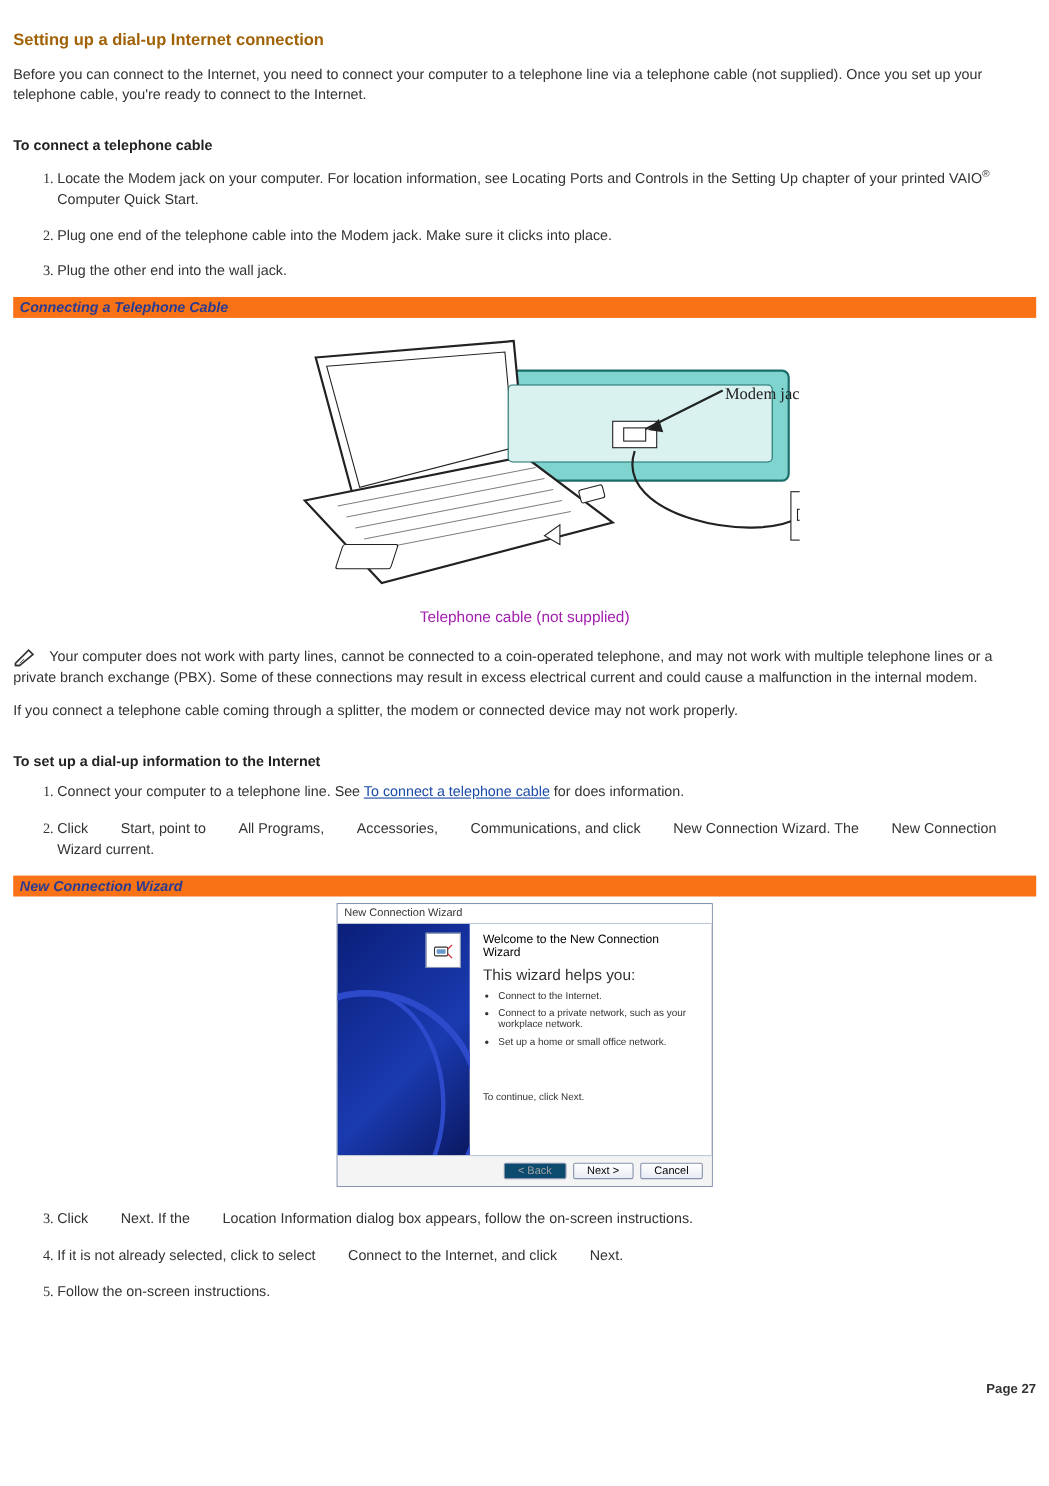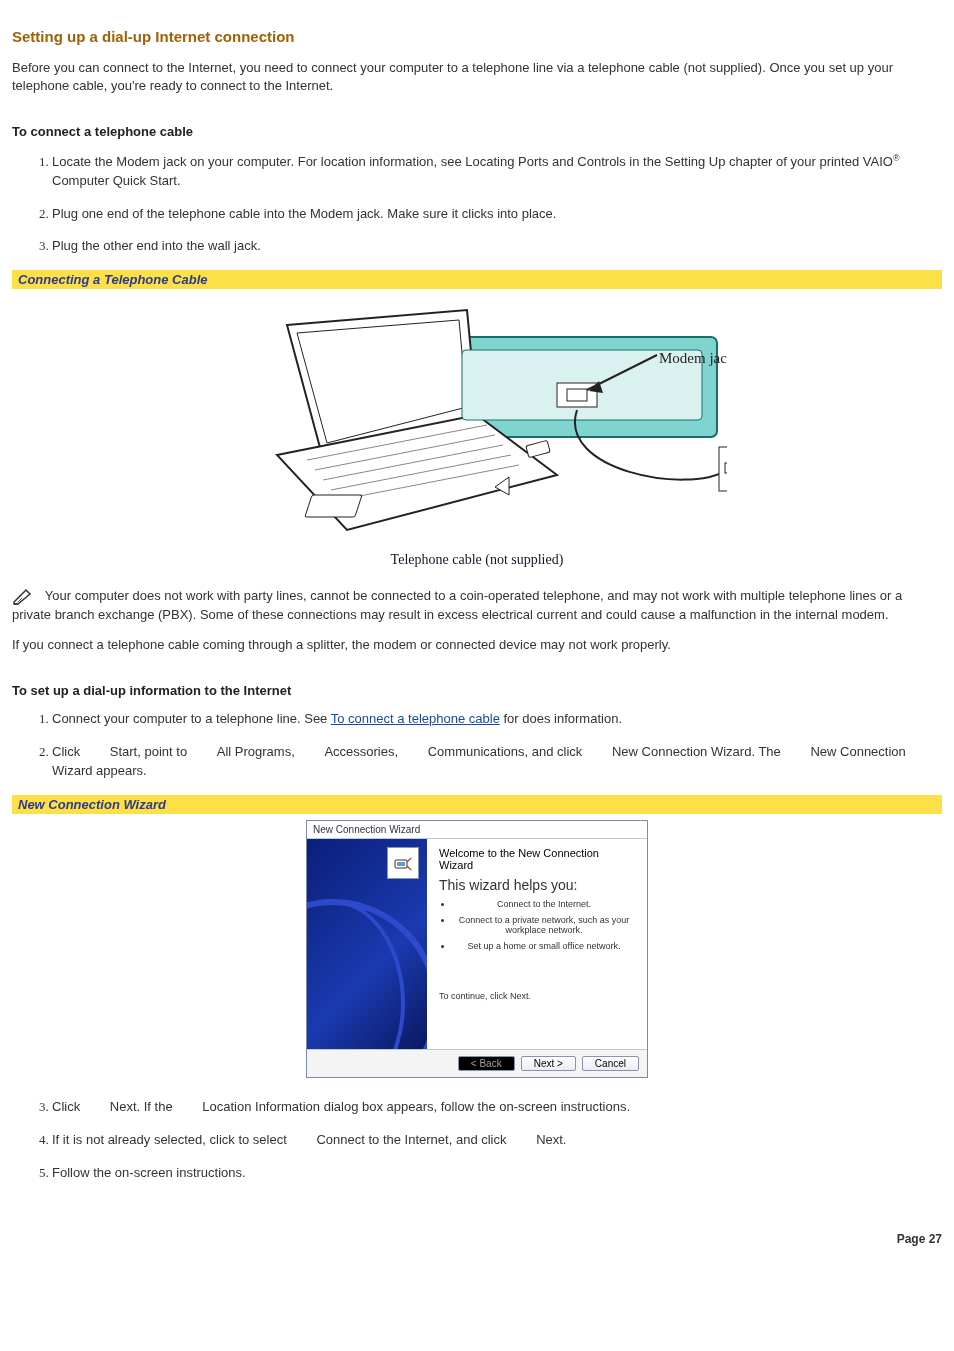--- a/index.html
+++ b/index.html
@@ -35,21 +35,21 @@
   ol li {
     margin-bottom: 14px;
     line-height: 1.45;
     font-family: Verdana, sans-serif;
   }
   ol li::marker {
     font-family: "Times New Roman", serif;
     font-size: 13px;
   }
   .caption-bar {
-    background: #fde047;
+    background: #f97316;
     padding: 2px 6px;
     font-style: italic;
     font-weight: bold;
     color: #2a3b90;
     font-size: 13px;
     margin: 8px 0 0 0;
   }
   .figure-wrap {
     text-align: center;
     margin: 6px 0 20px 0;
@@ -59,21 +59,21 @@
   a.inline-link {
     color: #1a4aa8;
     text-decoration: underline;
   }
   .bold { font-weight: normal; margin-left: 26px; }
   .reg { font-size: 9px; vertical-align: super; }
   .page-num {
     text-align: right;
     font-weight: bold;
     font-size: 12px;
-    margin-top: 50px;
+    margin-top: 72px;
   }
 
   
   .fig1 { display:inline-block; position:relative; width:500px; height:260px; }
 
   
   .wizard {
     display: inline-block;
     width: 340px;
     border: 1px solid #7a8aa8;
@@ -106,35 +106,35 @@
     left:-50px; top:60px;
   }
   .wizard-side .iconbox {
     position:absolute; top:8px; right:8px; width:30px; height:30px;
     background:#fff; border:1px solid #8893b0; display:flex; align-items:center; justify-content:center;
   }
   .wizard-main { flex:1; padding: 8px 12px 4px 12px; position:relative; }
   .wizard-main h2 { font-size: 11px; font-weight:normal; margin:0 0 6px 0; }
   .wizard-main .helps { font-size:14px; margin:6px 0; color:#333; }
   .wizard-main ul { margin:2px 0 2px 14px; padding:0; font-size:9px; color:#333;}
-  .wizard-main ul li { margin-bottom:6px;text-align:center; }
+  .wizard-main ul li { margin-bottom:6px; }
   .wizard-main .cont { font-size:9px; margin-top:40px; color:#333;}
   .wizard-buttons {
     border-top:1px solid #c0c8d8; padding: 6px 8px; text-align:right;
     display:flex; justify-content:flex-end; gap:6px;
     background:#f4f4f4;
   }
   .wizard-buttons button {
     font-size:10px; font-family:Tahoma,sans-serif;
     padding:1px 12px;
     border:1px solid #8893b0; background:linear-gradient(#fff,#e8ecf4);
     border-radius:2px;
   }
   .wizard-buttons button:disabled {
-    color:#a0a0a0; background:#000000;margin-left:19px;
+    color:#a0a0a0; background:#0c4a6e;margin-left:19px;
   }
 </style>
 </head>
 <body>
 
 <h1>Setting up a dial-up Internet connection</h1>
 
 <p>Before you can connect to the Internet, you need to connect your computer to a telephone line via a telephone cable (not supplied). Once you set up your telephone cable, you're ready to connect to the Internet.</p>
 
 <p class="subhead">To connect a telephone cable</p>
@@ -180,21 +180,21 @@
 
       <rect x="300" y="148" width="22" height="12" rx="2" fill="#fff" stroke="#222" transform="rotate(-15 311 154)"></rect>
 
       <polygon points="268,192 282,182 282,200" fill="#fff" stroke="#222"></polygon>
 
       <rect x="492" y="152" width="20" height="44" fill="#fff" stroke="#222"></rect>
       <rect x="498" y="168" width="8" height="10" fill="#fff" stroke="#222"></rect>
 
       <text x="432" y="68" font-family="Verdana" font-size="15" fill="#222">Modem jack</text>
     </svg>
-    <div style="font-family:Liberation Serif, serif;font-size:14px;color:#0f172a;margin-top:-6px;">Telephone cable (not supplied)</div>
+    <div style="font-family:Liberation Sans, sans-serif;font-size:14px;color:#a21caf;margin-top:-6px;">Telephone cable (not supplied)</div>
   </div>
 </div>
 
 <p class="note-para">
   <span class="note-icon">
     <svg width="22" height="18" viewBox="0 0 22 18">
       <path d="M2 14 L14 2 L18 6 L6 16 L2 16 Z" fill="none" stroke="#333" stroke-width="1.5"></path>
       <path d="M2 16 L6 16" stroke="#333" stroke-width="1.5"></path>
       <path d="M4 12 L8 8 M6 14 L10 10" stroke="#333" stroke-width="0.8"></path>
     </svg>
@@ -204,21 +204,21 @@
 
 <p>If you connect a telephone cable coming through a splitter, the modem or connected device may not work properly.</p>
 
 <p class="subhead">To set up a dial-up information to the Internet</p>
 
 <ol>
   <li>
     <span>Connect your computer to a telephone line. See </span><a href="#" class="inline-link">To connect a telephone cable</a><span> for does information.</span>
   </li>
   <li>
-    <span>Click </span><span class="bold">Start</span><span>, point to </span><span class="bold">All Programs</span><span>, </span><span class="bold">Accessories</span><span>, </span><span class="bold">Communications</span><span>, and click </span><span class="bold">New Connection Wizard</span><span>. The </span><span class="bold">New Connection Wizard</span><span> appears.</span>
+    <span>Click </span><span class="bold">Start</span><span>, point to </span><span class="bold">All Programs</span><span>, </span><span class="bold">Accessories</span><span>, </span><span class="bold">Communications</span><span>, and click </span><span class="bold">New Connection Wizard</span><span>. The </span><span class="bold">New Connection Wizard</span><span> current.</span>
   </li>
 </ol>
 
 <div class="caption-bar">New Connection Wizard</div>
 <div class="figure-wrap">
   <div class="wizard">
     <div class="wizard-title">New Connection Wizard</div>
     <div class="wizard-body">
       <div class="wizard-side">
         <div class="globe"></div>

